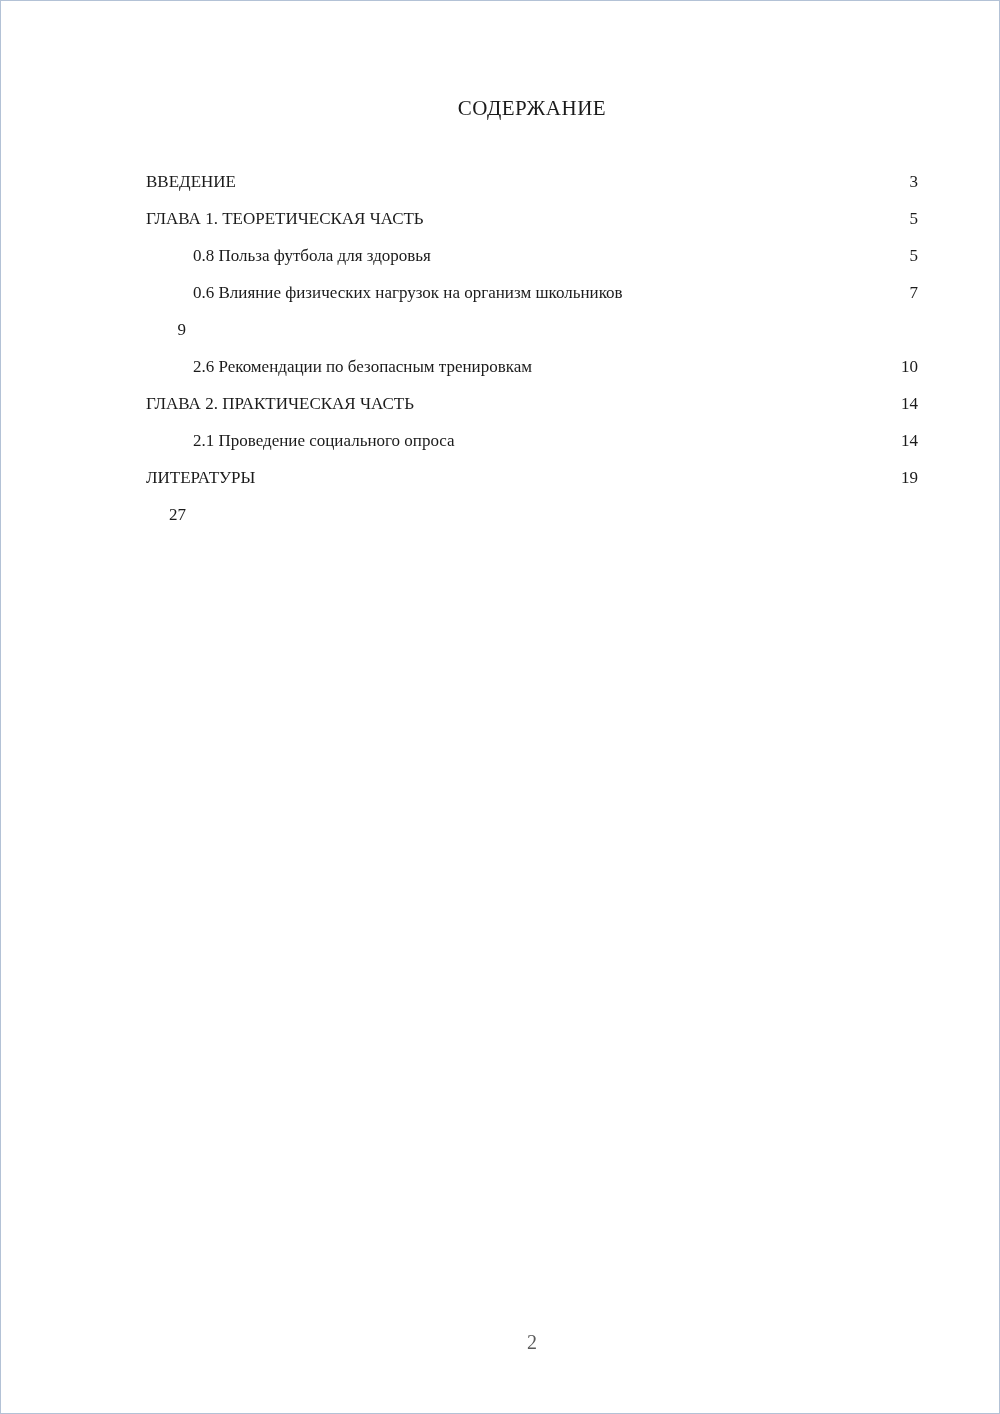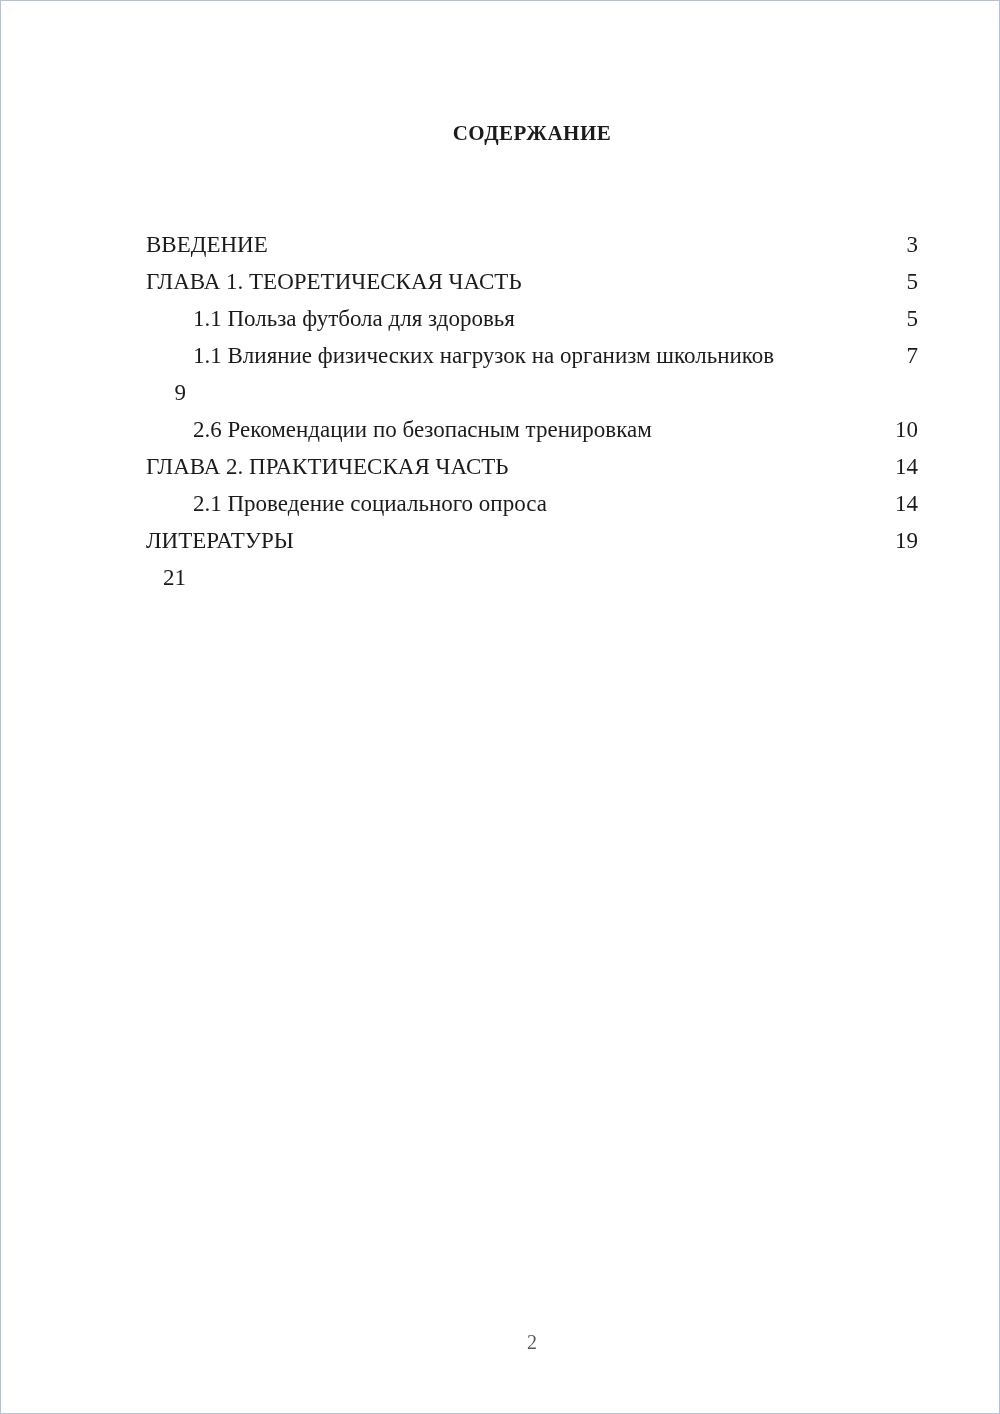--- a/index.html
+++ b/index.html
@@ -20,29 +20,29 @@
   }
   .content {
     position: absolute;
     left: 145px;
     top: 0;
     width: 772px;
     height: 100%;
   }
   .doc-title {
     margin: 0;
-    padding-top: 120px;
+    padding-top: 95px;
     text-align: center;
     font-size: 21px;
-    font-weight: bold;
+    font-weight: normal;
     letter-spacing: 0.5px;
   }
   .toc {
-    margin-top: 80px;
-    font-size: 23px;
+    margin-top: 42px;
+    font-size: 17px;
   }
   .toc-row {
     display: flex;
     justify-content: space-between;
     align-items: baseline;
     line-height: 37px;
   }
   .toc-row.level-1 .toc-label {
     padding-left: 47px;
   }
@@ -70,25 +70,25 @@
     <div class="toc">
         <div class="toc-row level-0">
     <span class="toc-label">ВВЕДЕНИЕ</span>
     <span class="toc-page">3</span>
   </div>
         <div class="toc-row level-0">
     <span class="toc-label">ГЛАВА 1. ТЕОРЕТИЧЕСКАЯ ЧАСТЬ</span>
     <span class="toc-page">5</span>
   </div>
         <div class="toc-row level-1">
-    <span class="toc-label">1.1 Польза футбола для здоровья</span>
+    <span class="toc-label">0.8 Польза футбола для здоровья</span>
     <span class="toc-page">5</span>
   </div>
         <div class="toc-row level-1">
-    <span class="toc-label">1.1 Влияние физических нагрузок на организм школьников</span>
+    <span class="toc-label">0.6 Влияние физических нагрузок на организм школьников</span>
     <span class="toc-page">7</span>
   </div>
         <div class="toc-row level-1">
     <span class="toc-page">9</span>
   </div>
         <div class="toc-row level-1">
     <span class="toc-label">2.6 Рекомендации по безопасным тренировкам</span>
     <span class="toc-page">10</span>
   </div>
         <div class="toc-row level-0">
@@ -97,19 +97,19 @@
   </div>
         <div class="toc-row level-1">
     <span class="toc-label">2.1 Проведение социального опроса</span>
     <span class="toc-page">14</span>
   </div>
         <div class="toc-row level-0">
     <span class="toc-label">ЛИТЕРАТУРЫ</span>
     <span class="toc-page">19</span>
   </div>
         <div class="toc-row level-0">
-    <span class="toc-page">21</span>
+    <span class="toc-page">27</span>
   </div>
       </div>
 
     <div class="footer-page">2</div>
   </div>
 </div>
 
 </body></html>

